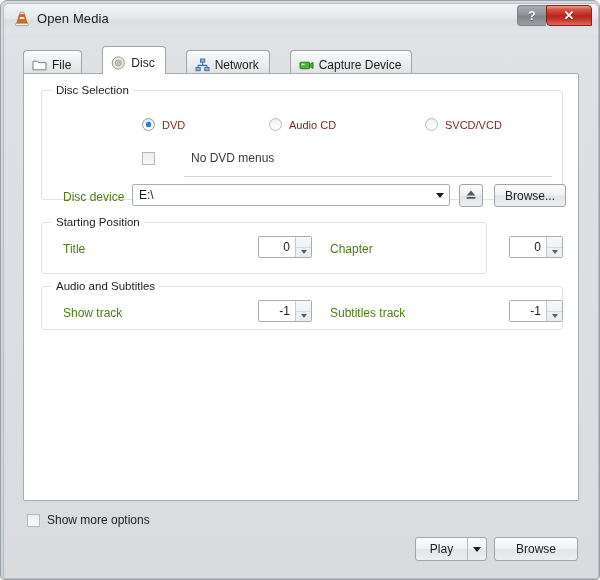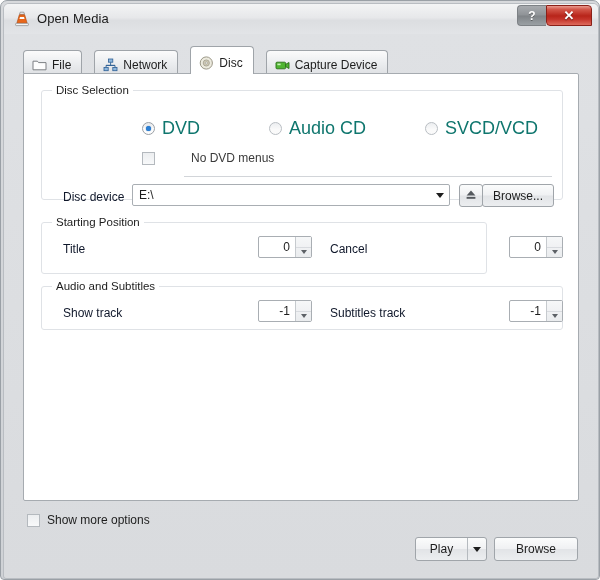--- a/index.html
+++ b/index.html
@@ -97,21 +97,21 @@
     display: flex;
     align-items: center;
     gap: 5px;
     padding: 4px 10px 0 8px;
     font-size: 12px;
     color: #1d1d1d;
     border: 1px solid #9fa4a9;
     border-bottom: none;
     border-radius: 4px 4px 0 0;
     background: linear-gradient(to bottom, #fbfbfb 0%, #eceef0 50%, #dfe1e4 100%);
-    margin-right: 12px;
+    margin-right: 20px;
     cursor: default;
     position: relative;
     white-space: nowrap;
   }
   .tab.active {
     height: 28px;
     background: #ffffff;
     border-color: #9fa4a9;
     z-index: 3;
     font-weight: normal;
@@ -141,21 +141,21 @@
     background: #ffffff;
     padding: 0 4px;
     font-size: 11.5px;
     color: #1d1d1d;
     white-space: nowrap;
   }
 
   .lbl {
     position: absolute;
     font-size: 12px;
-    color: #0f172a;
+    color: #4d7c0f;
     white-space: nowrap;
   }
 
   
   .radio-row { position: absolute; display: flex; align-items: center; gap: 7px; cursor: default; }
   .radio {
     width: 13px; height: 13px; border-radius: 50%;
     background: linear-gradient(to bottom, #e6e8ea 0%, #fdfdfd 60%);
     border: 1px solid #9aa0a6;
     position: relative;
@@ -164,21 +164,21 @@
   .radio.on::after {
     content: "";
     position: absolute;
     left: 3px; top: 3px;
     width: 5px; height: 5px;
     border-radius: 50%;
     background: #2b7fd4;
     box-shadow: 0 0 1px #1d5fa3;
   }
   .radio.dim { border-color: #b9bec3; background: linear-gradient(to bottom, #eceef0 0%, #fafafa 60%); }
-  .radio-lbl { font-size: 18px; color: #0f766e; }
+  .radio-lbl { font-size: 11px; color: #7f1d1d; }
 
   
   .check-row { position: absolute; display: flex; align-items: center; gap: 7px; cursor: default; }
   .checkbox {
     width: 13px; height: 13px;
     background: linear-gradient(to bottom, #eceef0 0%, #f8f9fa 100%);
     border: 1px solid #b4b9be;
     flex: 0 0 auto;
   }
   .check-lbl { font-size: 12px; color: #1d1d1d; }
@@ -341,43 +341,43 @@
 
     <div class="tab">
       <span class="tab-ico">
         <svg width="15" height="14" viewBox="0 0 15 14">
           <path d="M1 3.2h4.4l1.1 1.4H14v7.2H1z" fill="#fdfdfd" stroke="#7c7f83" stroke-width="1"></path>
         </svg>
       </span>
       <span>File</span>
     </div>
 
+    <div class="tab active">
+      <span class="tab-ico">
+        <svg width="15" height="14" viewBox="0 0 15 14">
+          <circle cx="7.3" cy="7" r="6.1" fill="#eceade" stroke="#9b9787" stroke-width="1"></circle>
+          <circle cx="7.3" cy="7" r="3.1" fill="#cfcab6" stroke="#9b9787" stroke-width=".7"></circle>
+          <circle cx="7.3" cy="7" r="1.1" fill="#fafafa" stroke="#8f8b7c" stroke-width=".5"></circle>
+        </svg>
+      </span>
+      <span>Disc</span>
+    </div>
+
     <div class="tab">
       <span class="tab-ico">
         <svg width="15" height="14" viewBox="0 0 15 14">
           <rect x="5.4" y="1" width="4.4" height="3.2" fill="#8fb8de" stroke="#2d5f94" stroke-width=".8"></rect>
           <rect x="1" y="9.4" width="4.2" height="3.3" fill="#8fb8de" stroke="#2d5f94" stroke-width=".8"></rect>
           <rect x="9.8" y="9.4" width="4.2" height="3.3" fill="#8fb8de" stroke="#2d5f94" stroke-width=".8"></rect>
           <path d="M7.6 4.3v3.1M3.1 9.3V7.4h8.9v1.9M3.1 7.4h8.9" stroke="#2d5f94" stroke-width=".9" fill="none"></path>
         </svg>
       </span>
       <span>Network</span>
     </div>
 
-    <div class="tab active">
-      <span class="tab-ico">
-        <svg width="15" height="14" viewBox="0 0 15 14">
-          <circle cx="7.3" cy="7" r="6.1" fill="#eceade" stroke="#9b9787" stroke-width="1"></circle>
-          <circle cx="7.3" cy="7" r="3.1" fill="#cfcab6" stroke="#9b9787" stroke-width=".7"></circle>
-          <circle cx="7.3" cy="7" r="1.1" fill="#fafafa" stroke="#8f8b7c" stroke-width=".5"></circle>
-        </svg>
-      </span>
-      <span>Disc</span>
-    </div>
-
     <div class="tab">
       <span class="tab-ico">
         <svg width="15" height="14" viewBox="0 0 15 14">
           <rect x="1" y="4.2" width="9.6" height="6.6" rx="1" fill="#4fb531" stroke="#2a6e18" stroke-width=".9"></rect>
           <path d="M10.6 6.4l3.4-1.9v6l-3.4-1.9z" fill="#4fb531" stroke="#2a6e18" stroke-width=".9"></path>
           <rect x="2.4" y="5.6" width="3.2" height="1.6" fill="#c8f0b8"></rect>
         </svg>
       </span>
       <span>Capture Device</span>
     </div>
@@ -421,41 +421,41 @@
 
       <div class="btn-eject" style="left:417px; top:93px;">
         <span>
           <svg width="14" height="13" viewBox="0 0 14 13">
             <path d="M7 2.4l4.4 5.0H2.6z" fill="#55595e"></path>
             <rect x="2.6" y="8.9" width="8.8" height="1.9" fill="#55595e"></rect>
           </svg>
         </span>
       </div>
 
-      <div class="btn" style="left:440px; top:93px; width:72px;">Browse...</div>
+      <div class="btn" style="left:452px; top:93px; width:72px;">Browse...</div>
     </div>
 
     <div class="group" style="left:17px; top:148px; width:446px; height:52px;">
       <span class="group-title">Starting Position</span>
 
       <span class="lbl" style="left:21px; top:19px;text-align:right;">Title</span>
 
       <div class="spin" style="left:216px; top:13px; width:54px;">
         <span class="spin-val">0</span>
         <span class="spin-btns">
           <span class="spin-up">
               <span class="tri-up-s"></span>
             </span>
           <span class="spin-dn">
               <span class="tri-dn-s"></span>
             </span>
         </span>
       </div>
 
-      <span class="lbl" style="left:288px; top:19px;">Cancel</span>
+      <span class="lbl" style="left:288px; top:19px;">Chapter</span>
 
       <div class="spin" style="left:467px; top:13px; width:54px;">
         <span class="spin-val">0</span>
         <span class="spin-btns">
           <span class="spin-up">
               <span class="tri-up-s"></span>
             </span>
           <span class="spin-dn">
               <span class="tri-dn-s"></span>
             </span>

